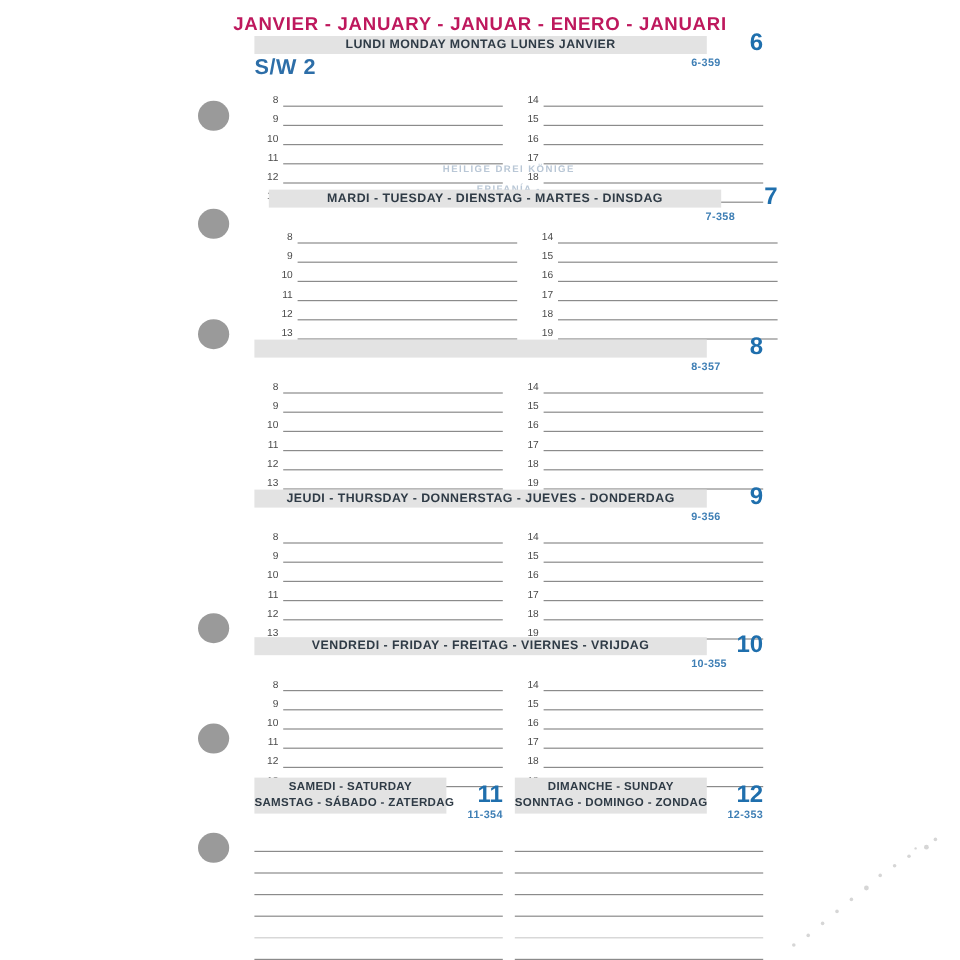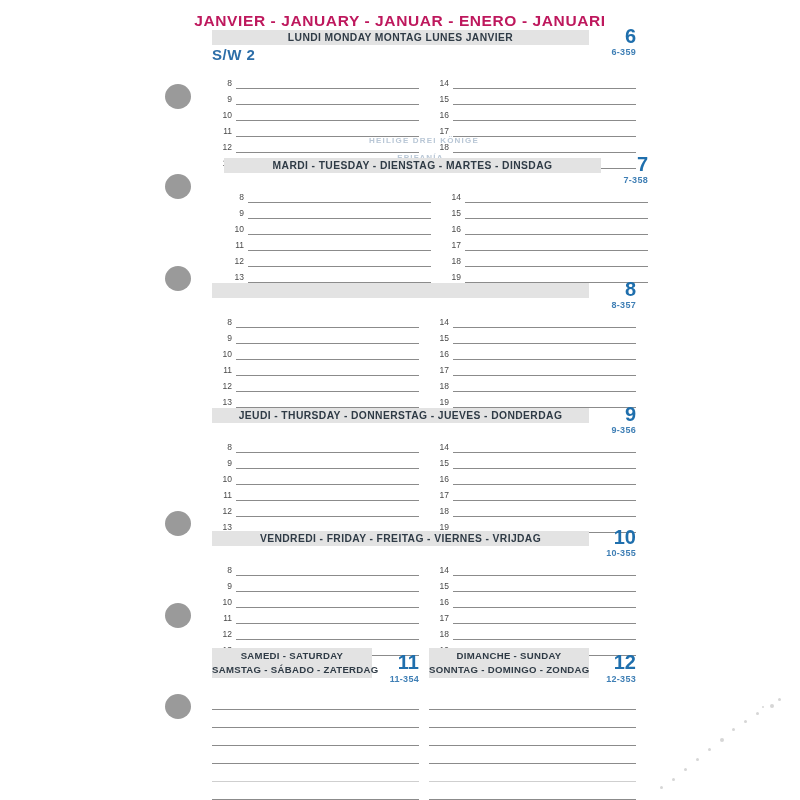--- a/index.html
+++ b/index.html
@@ -76,32 +76,31 @@
     text-align:right;
     color:#1f6fad;
     font-size:20px;
     font-weight:bold;
     line-height:20px;
   }
   .day-head .daycount{
     position:absolute;
     right:0;top:17px;
     width:60px;
-    text-align:right;
     color:#3f7fb5;
     font-size:9px;
     font-weight:bold;
     letter-spacing:0.3px;
   }
 
   .swlabel{
     position:absolute;
     left:0;top:16px;
     color:#2d6ea8;
-    font-size:15px;
+    font-size:18px;
     font-weight:bold;
     letter-spacing:0.5px;
   }
 
   
   .hours{
     position:relative;
     margin-top:14px;
     display:flex;
     gap:10px;

